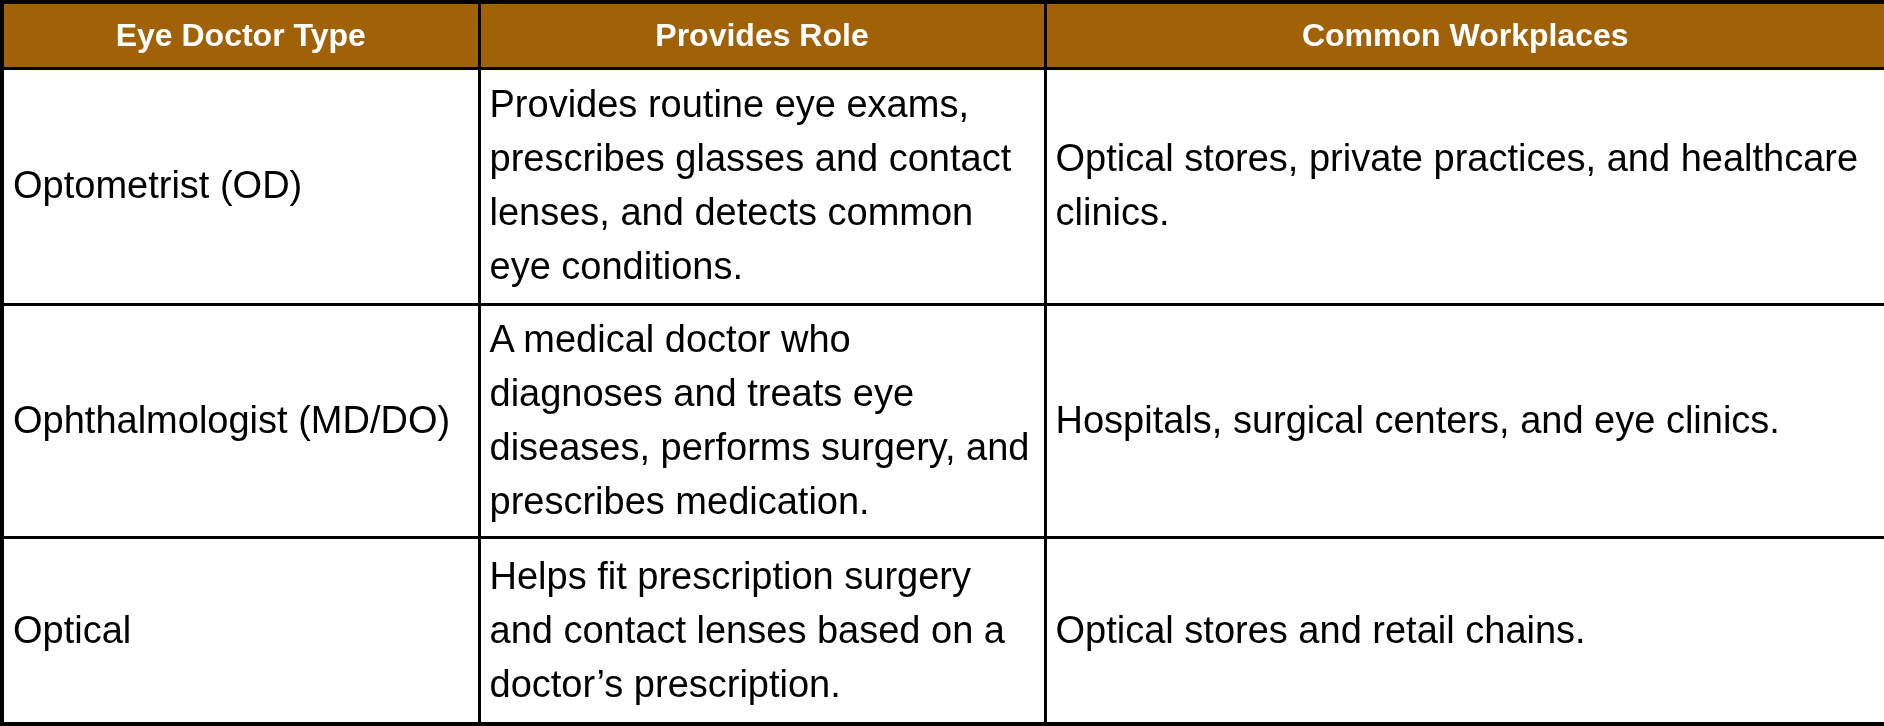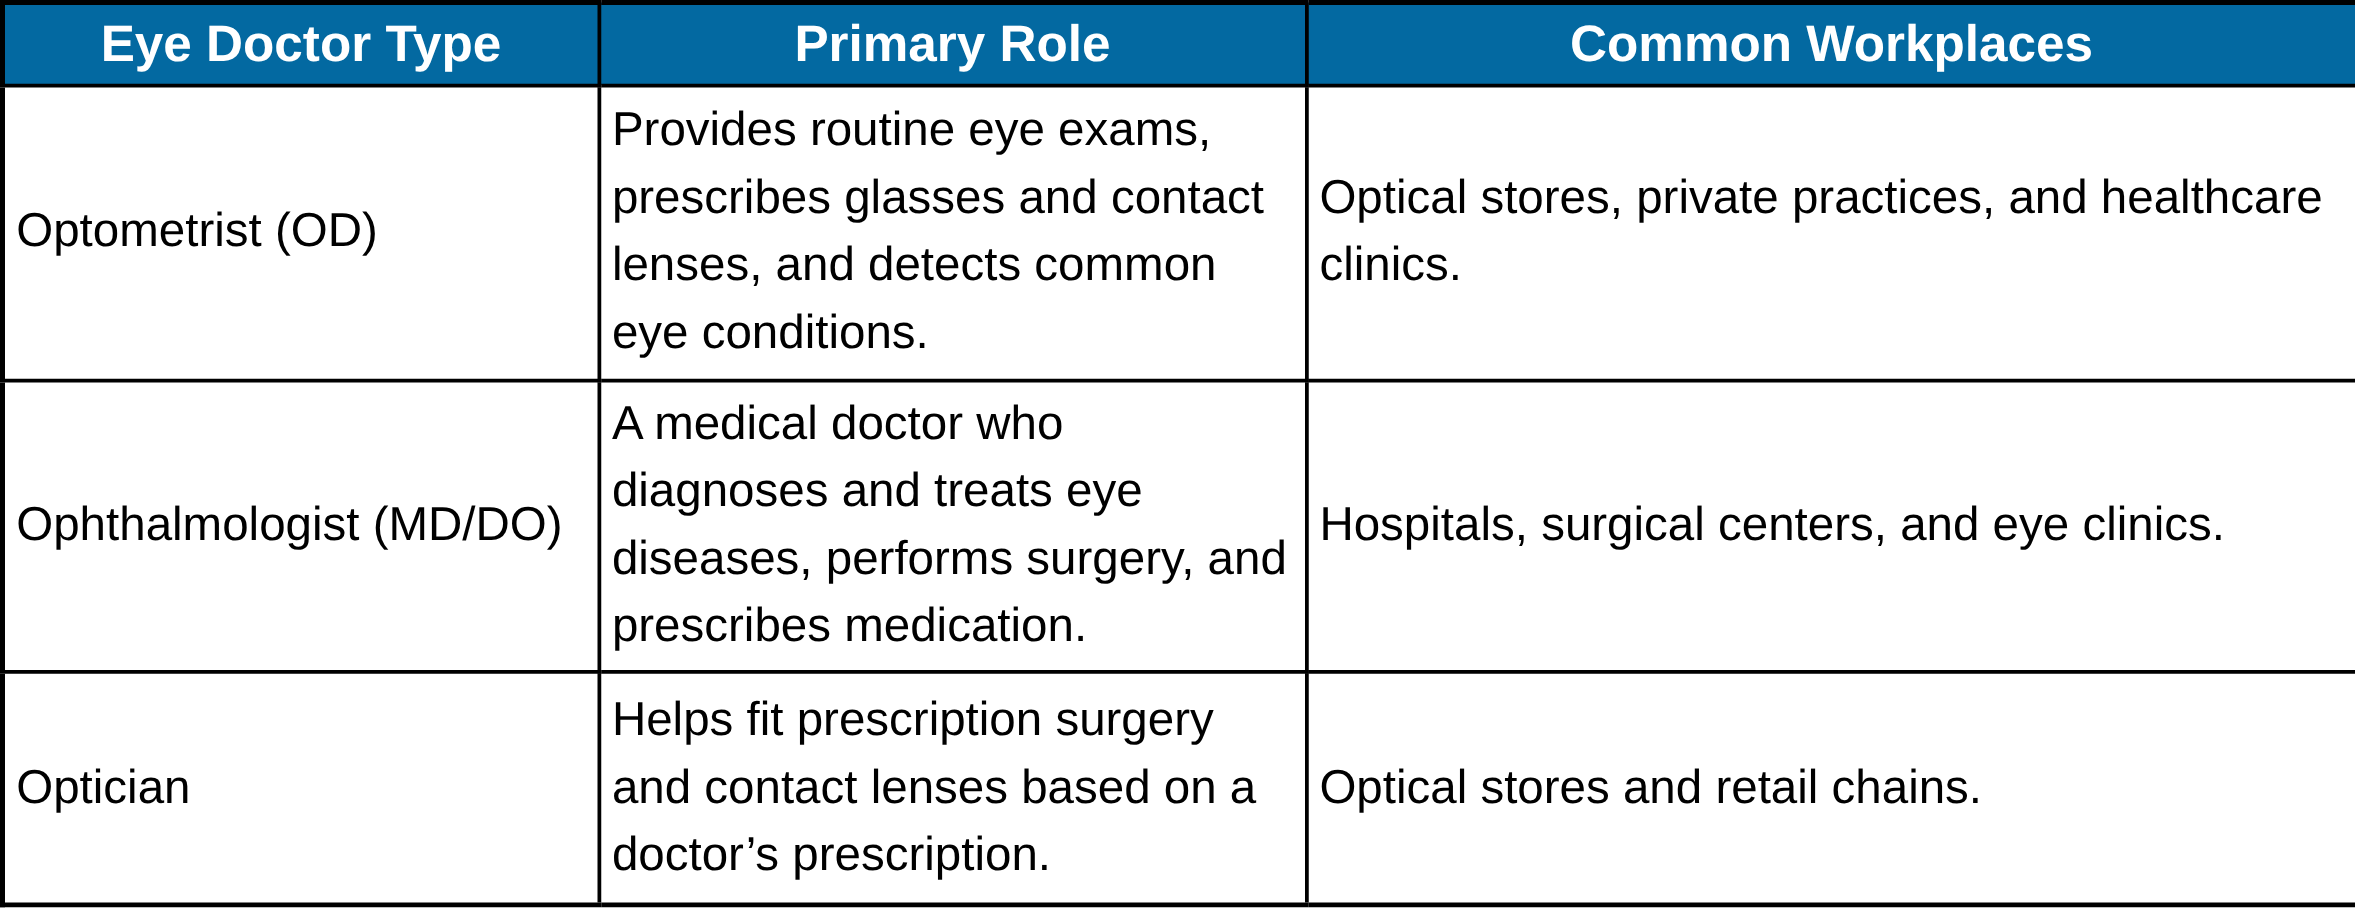--- a/index.html
+++ b/index.html
@@ -31,23 +31,23 @@
     box-sizing: border-box;
   }
   
   table.doctor-table { border: 4px solid #000000; }
   table.doctor-table tr > *:first-child { border-left-width: 4px; }
   table.doctor-table tr > *:last-child  { border-right-width: 4px; }
   table.doctor-table thead tr > *       { border-top-width: 4px; }
   table.doctor-table tbody tr:last-child > * { border-bottom-width: 4px; }
 
   table.doctor-table th {
-    background: #0369a1;
+    background: #a16207;
     color: #ffffff;
-    font-size: 41px;
+    font-size: 32px;
     font-weight: bold;
     text-align: center;
     height: 66px;
     padding: 2px 8px;
   }
   table.doctor-table td {
     color: #000000;
     font-size: 38px;
     line-height: 1.42;
     text-align: left;
@@ -62,34 +62,34 @@
 
 <table class="doctor-table">
   <colgroup>
     <col class="col-type">
     <col class="col-role">
     <col class="col-workplace">
   </colgroup>
   <thead>
     <tr>
       <th>Eye Doctor Type</th>
-      <th>Primary Role</th>
+      <th>Provides Role</th>
       <th>Common Workplaces</th>
     </tr>
   </thead>
   <tbody>
     <tr class="row-optometrist">
       <td>Optometrist (OD)</td>
       <td>Provides routine eye exams, prescribes glasses and contact lenses, and detects common eye conditions.</td>
       <td>Optical stores, private practices, and healthcare clinics.</td>
     </tr>
     <tr class="row-ophthalmologist">
       <td>Ophthalmologist (MD/DO)</td>
       <td>A medical doctor who diagnoses and treats eye diseases, performs surgery, and prescribes medication.</td>
       <td>Hospitals, surgical centers, and eye clinics.</td>
     </tr>
     <tr class="row-optician">
-      <td>Optician</td>
+      <td>Optical</td>
       <td>Helps fit prescription surgery and contact lenses based on a doctor’s prescription.</td>
       <td>Optical stores and retail chains.</td>
     </tr>
   </tbody>
 </table>
 
 </body></html>

